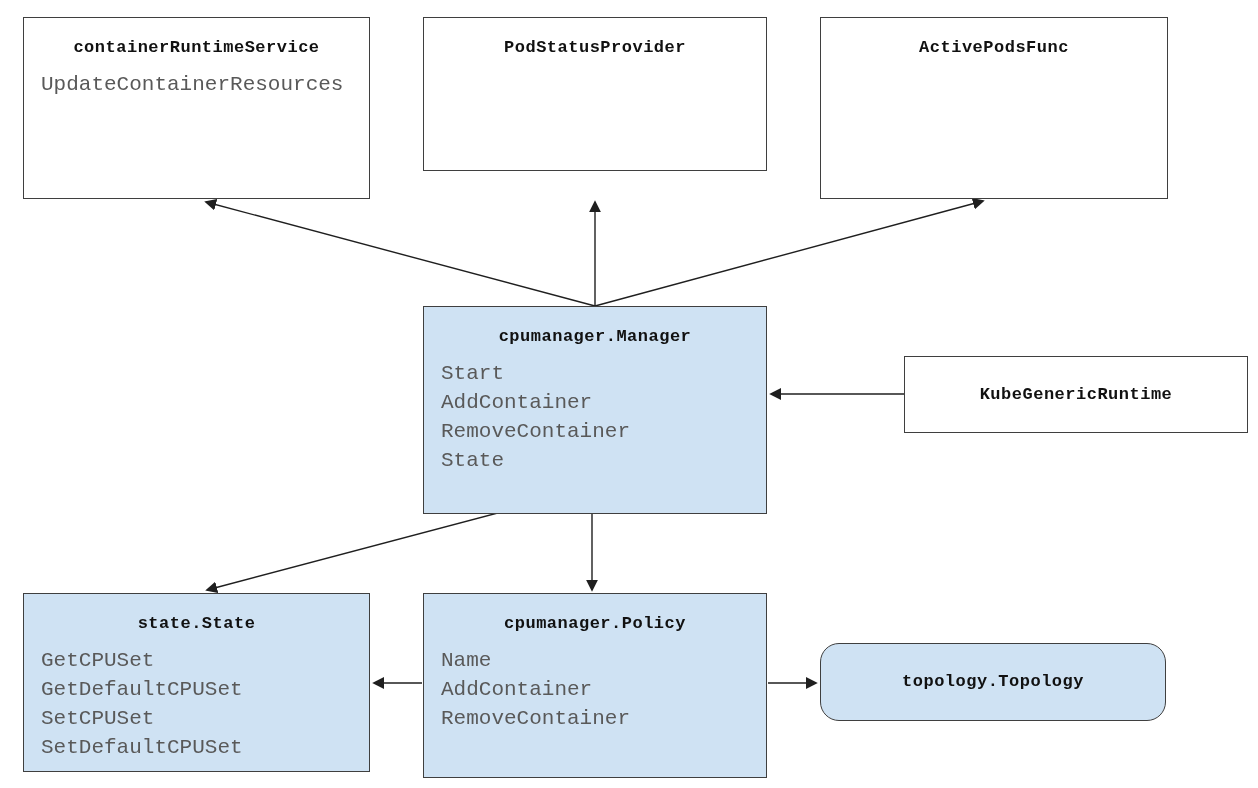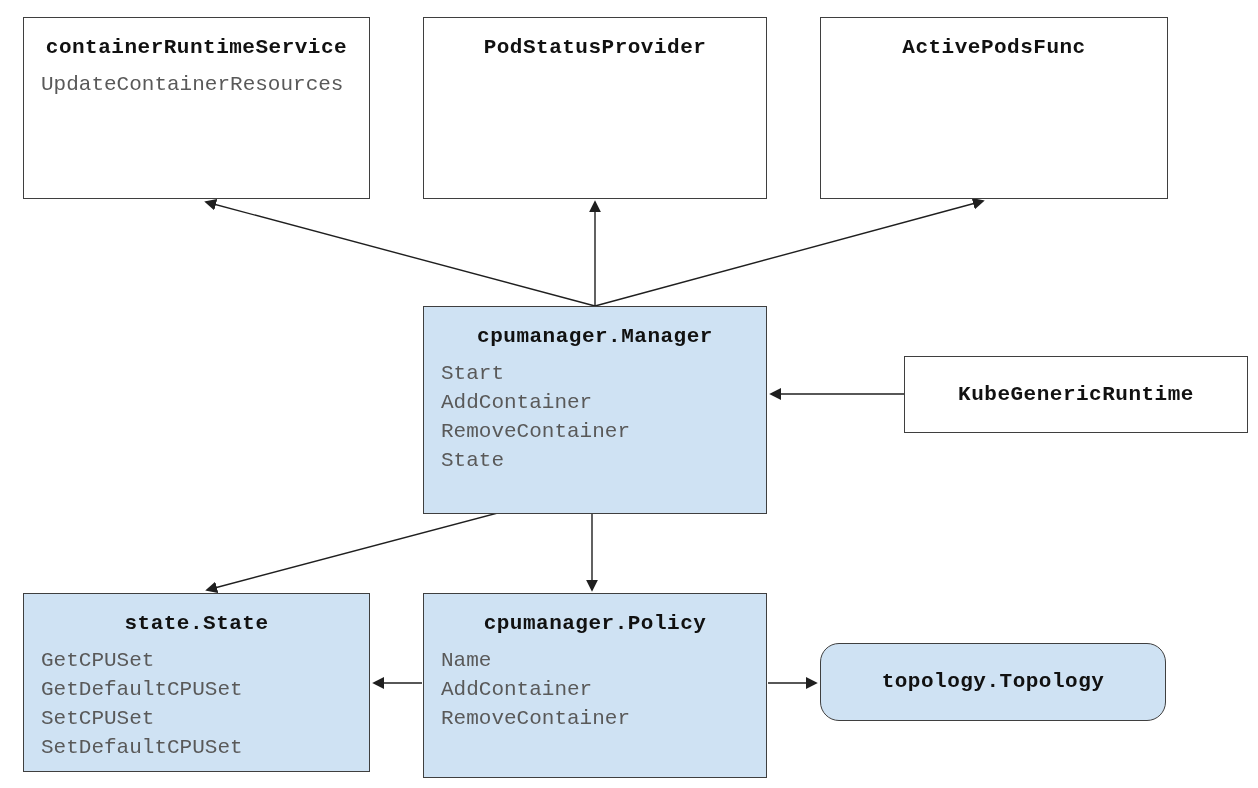--- a/index.html
+++ b/index.html
@@ -30,21 +30,21 @@
     border: 1.6px solid var(--border, #3f3f3f);
     background: var(--plain-fill, #ffffff);
   }
   .node.accent {
     background: var(--accent-fill, #cfe2f3);
   }
   .node .title {
     padding-top: 18px;
     text-align: center;
     font-weight: bold;
-    font-size: 21px;
+    font-size: 17px;
     line-height: 24px;
     color: var(--title-text, #111111);
     letter-spacing: 0.5px;
   }
   .node .methods {
     margin-top: 10px;
     padding-left: 17px;
     font-size: 21px;
     line-height: 29px;
     color: var(--method-text, #595959);
@@ -80,21 +80,21 @@
       <line x1="422" y1="683" x2="374" y2="683" marker-end="url(#arrowhead)"></line>
       <line x1="768" y1="683" x2="816" y2="683" marker-end="url(#arrowhead)"></line>
     </g>
   </svg>
 
   <div class="node" style="left:23px; top:17px; width:347px; height:182px;">
     <div class="title">containerRuntimeService</div>
     <div class="methods">UpdateContainerResources</div>
   </div>
 
-  <div class="node" style="left:423px; top:17px; width:344px; height:182px;">
+  <div class="node" style="left:423px; top:17px; width:344px; height:154px;">
     <div class="title">PodStatusProvider</div>
   </div>
 
   <div class="node" style="left:820px; top:17px; width:348px; height:182px;">
     <div class="title">ActivePodsFunc</div>
   </div>
 
   <div class="node accent" style="left:423px; top:306px; width:344px; height:208px;">
     <div class="title">cpumanager.Manager</div>
     <div class="methods">Start

